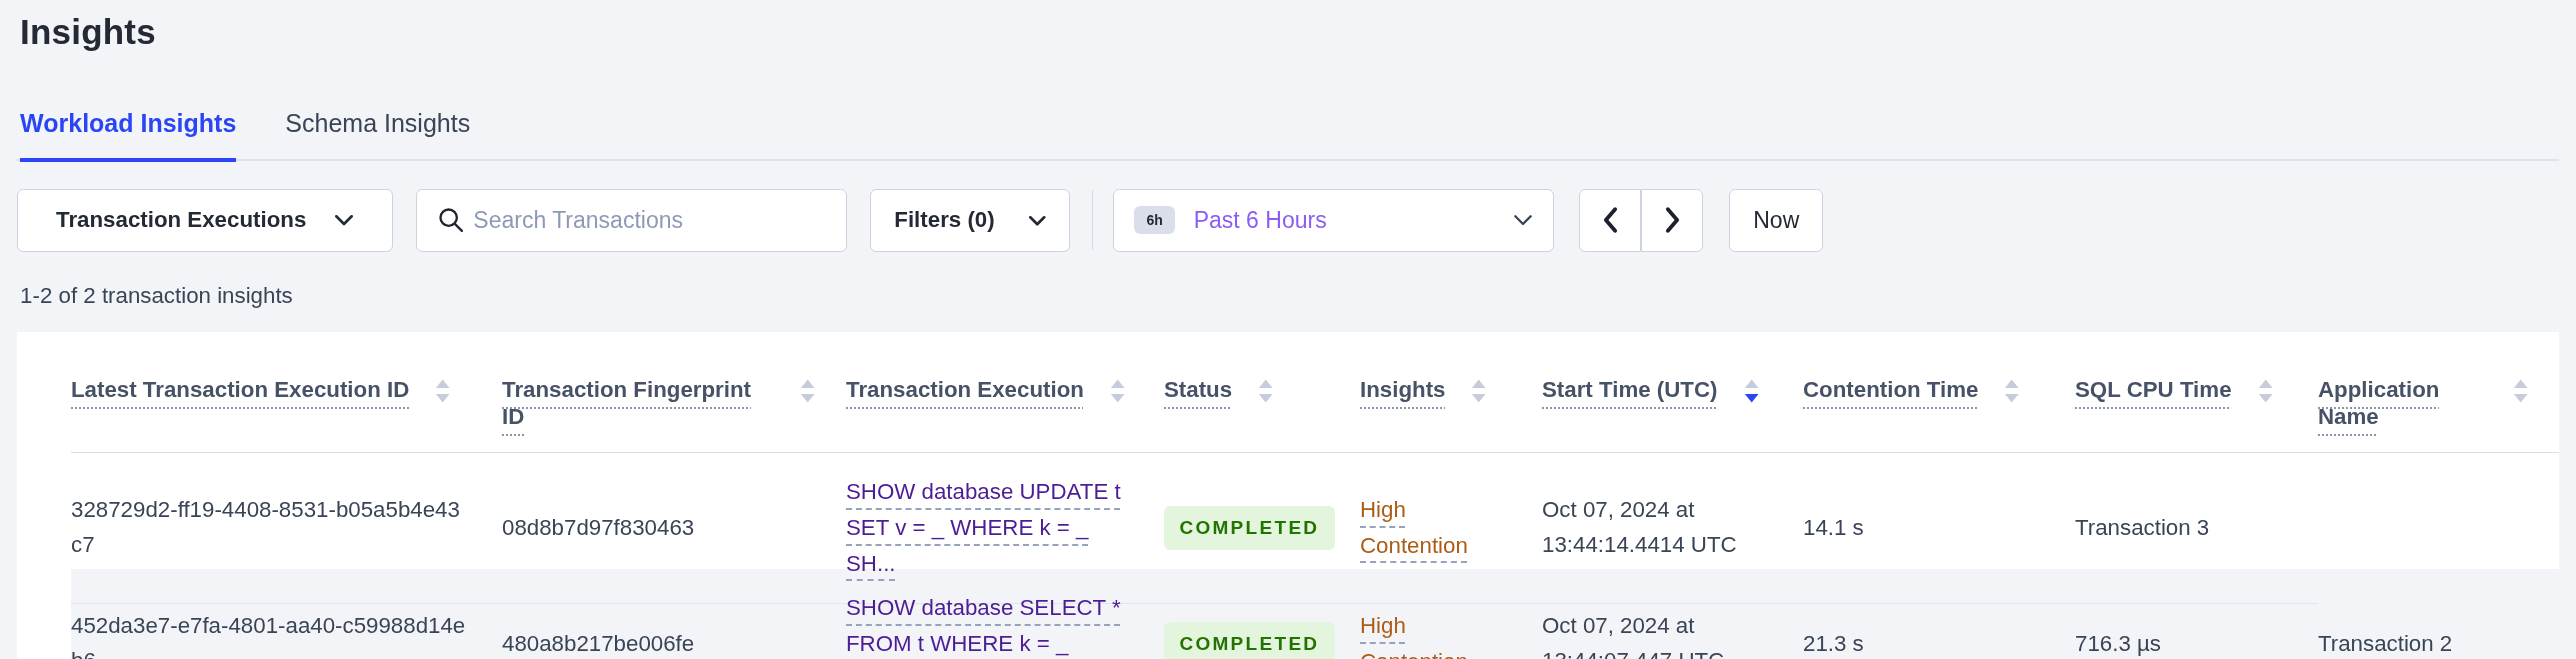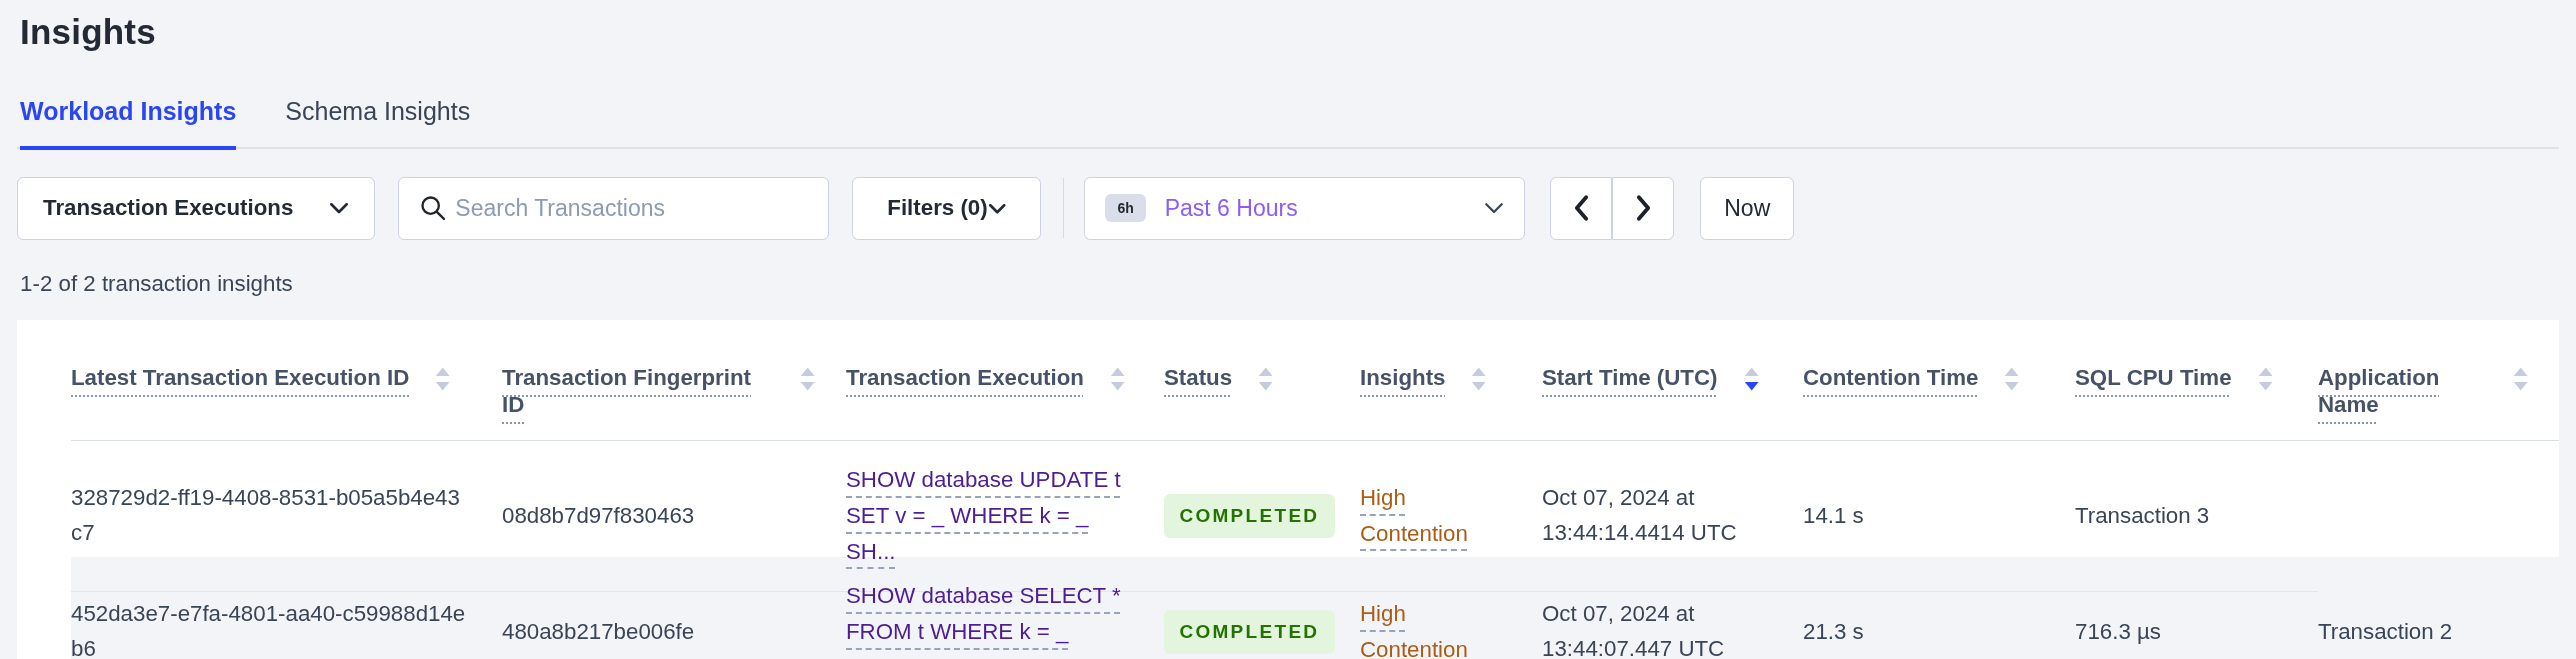--- a/index.html
+++ b/index.html
@@ -18,40 +18,40 @@
     padding-top:12.3px; padding-left:3.1px; letter-spacing:0.2px;
   }
 
   
   .tabs {
     display:flex; gap:49px; margin-top:45px; padding-left:3.1px;
     border-bottom:2.3px solid #dde1e9; width:2542px;
   }
   .tab {
     font-size:25px; padding-bottom:20px; cursor:pointer;
-    border-bottom:4.6px solid transparent; margin-bottom:-3.5px;
+    border-bottom:4.6px solid transparent; margin-bottom:-3.5px;margin-top:12px;
   }
   .tab.active { color:#2a46f4; font-weight:700; border-bottom-color:#2a46f4; }
   .tab.inactive { color:#394455; font-weight:400; }
 
   
   .toolbar { display:flex; align-items:center; margin-top:28px; height:63px; }
   .ctl {
     background:#fff; border:1.5px solid #ccd2df; border-radius:6.2px;
     height:63px; display:flex; align-items:center;
   }
-  .btn-dropdown { padding:0 25px; gap:36px; cursor:pointer;justify-content:space-between; }
+  .btn-dropdown { padding:0 38px; gap:28px; cursor:pointer;justify-content:space-between; }
   .btn-dropdown .lbl { font-size:22.3px; font-weight:700; color:#242a35; }
   .searchbox { width:431px; margin-left:23px; padding:0 20px; gap:8px; }
   .searchbox input {
     border:none; outline:none; flex:1; font-family:"Liberation Sans", sans-serif;
     font-size:23px; color:#242a35; background:transparent;
   }
   .searchbox input::placeholder { color:#8e99b5; }
-  .btn-filters { margin-left:23px; padding:0 34px; gap:0; cursor:pointer; }
+  .btn-filters { margin-left:23px; padding:0 23px; gap:33px; cursor:pointer; }
   .btn-filters .lbl { font-size:22.3px; font-weight:700; color:#242a35; }
   .vdivider { width:1.5px; height:60px; background:#d5dae4; margin:0 20px 0 21.6px; }
   .timepicker { width:441px; padding:0 20px; gap:18.5px; cursor:pointer; }
   .time-badge {
     background:#d9deea; border-radius:6.2px; padding:6.2px 12.3px;
     font-size:14px; font-weight:700; color:#242a35;
   }
   .time-label { font-size:23px; color:#8b5cf6; }
   .timepicker .chev { margin-left:auto; }
   .arrow-group { display:flex; margin-left:25px; }

